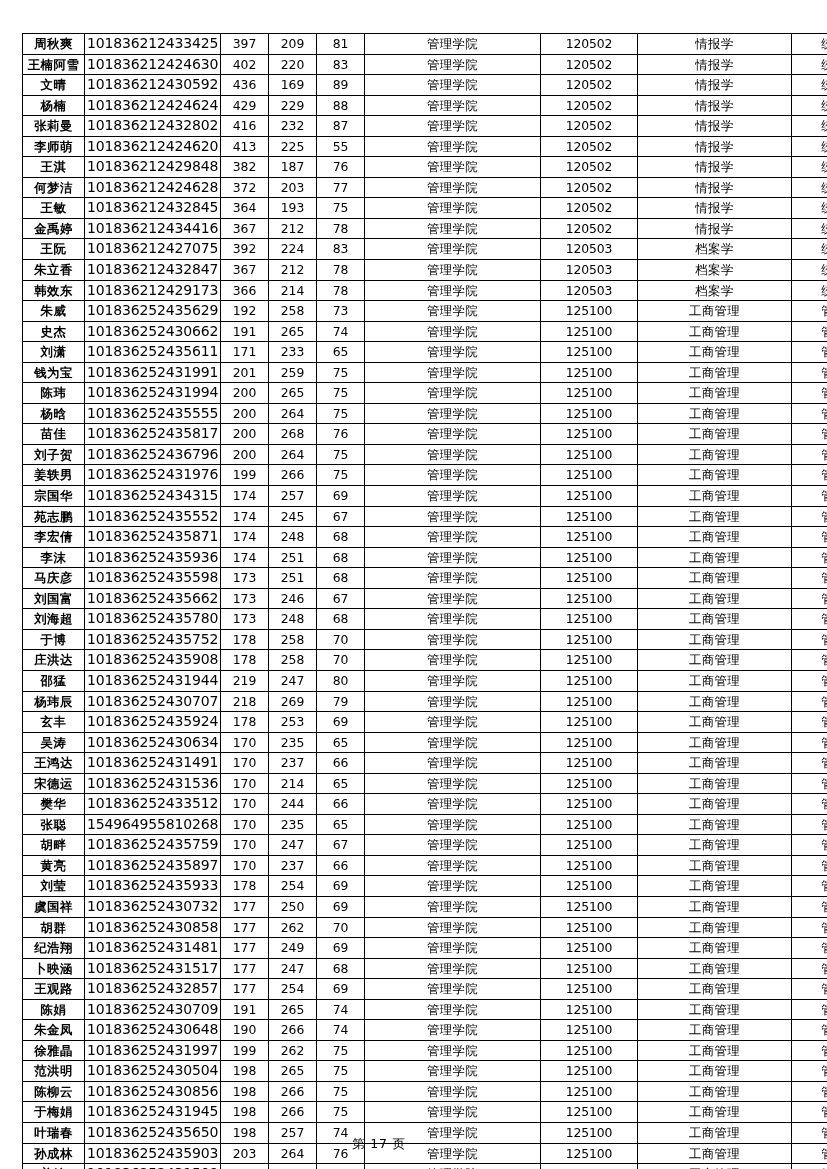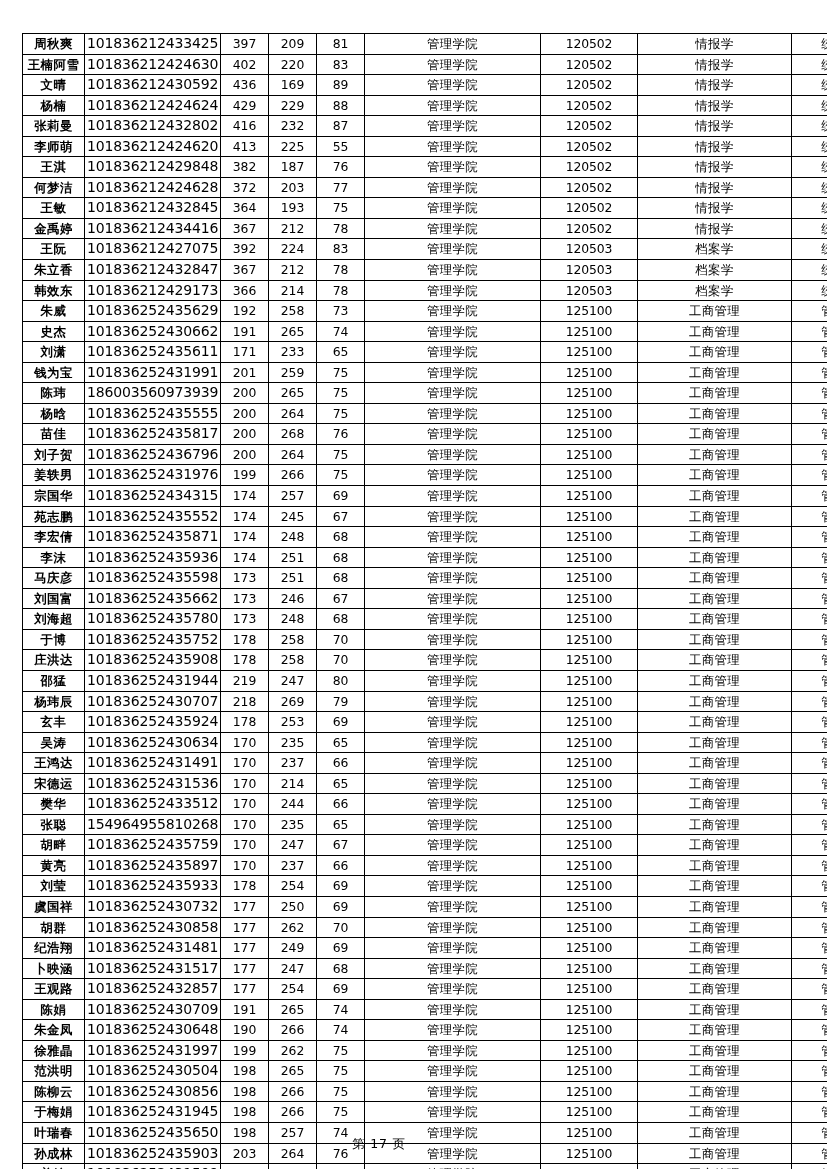--- a/index.html
+++ b/index.html
@@ -282,21 +282,21 @@
             <td class="num">201</td>
             <td class="num">259</td>
             <td class="num">75</td>
             <td class="cn">管理学院</td>
             <td class="num">125100</td>
             <td class="cn">工商管理</td>
             <td class="cn">管理</td>
           </tr>
           <tr>
             <td class="cn name">陈玮</td>
-            <td class="num id">186003560973939</td>
+            <td class="num id">101836252431994</td>
             <td class="num">200</td>
             <td class="num">265</td>
             <td class="num">75</td>
             <td class="cn">管理学院</td>
             <td class="num">125100</td>
             <td class="cn">工商管理</td>
             <td class="cn">管理</td>
           </tr>
           <tr>
             <td class="cn name">杨晗</td>

